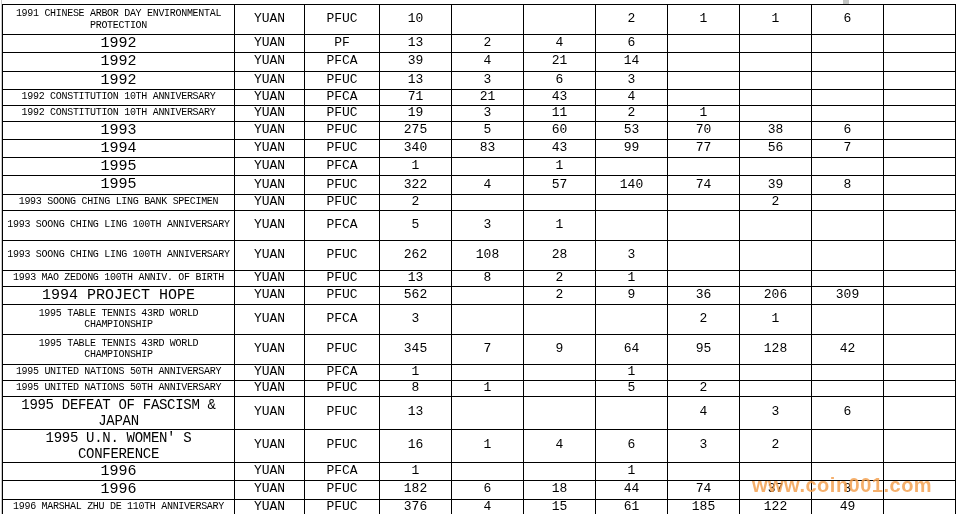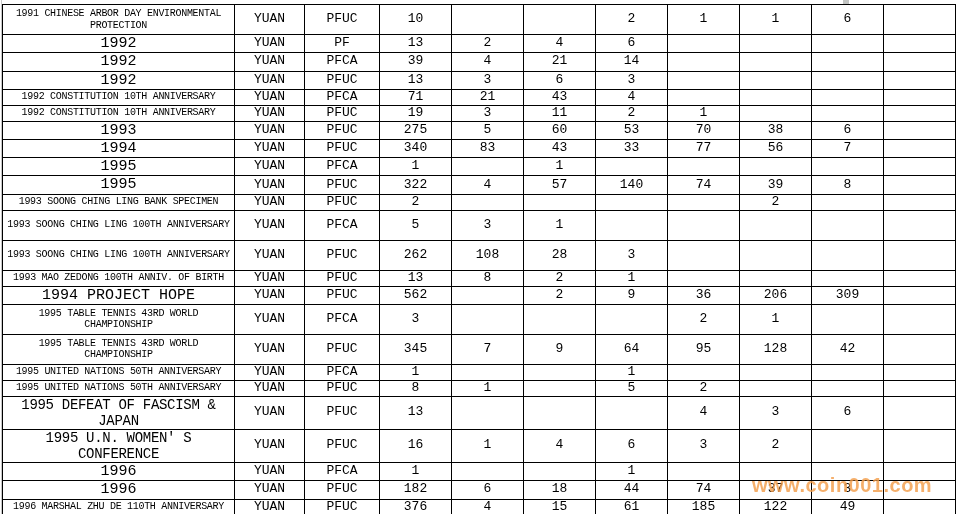--- a/index.html
+++ b/index.html
@@ -163,21 +163,21 @@
           <td class="num">6</td>
           <td class="num"></td>
         </tr>
         <tr>
           <td class="desc lg">1994</td>
           <td class="cur">YUAN</td>
           <td class="grade">PFUC</td>
           <td class="num">340</td>
           <td class="num">83</td>
           <td class="num">43</td>
-          <td class="num">33</td>
+          <td class="num">99</td>
           <td class="num">77</td>
           <td class="num">56</td>
           <td class="num">7</td>
           <td class="num"></td>
         </tr>
         <tr>
           <td class="desc lg">1995</td>
           <td class="cur">YUAN</td>
           <td class="grade">PFCA</td>
           <td class="num">1</td>

